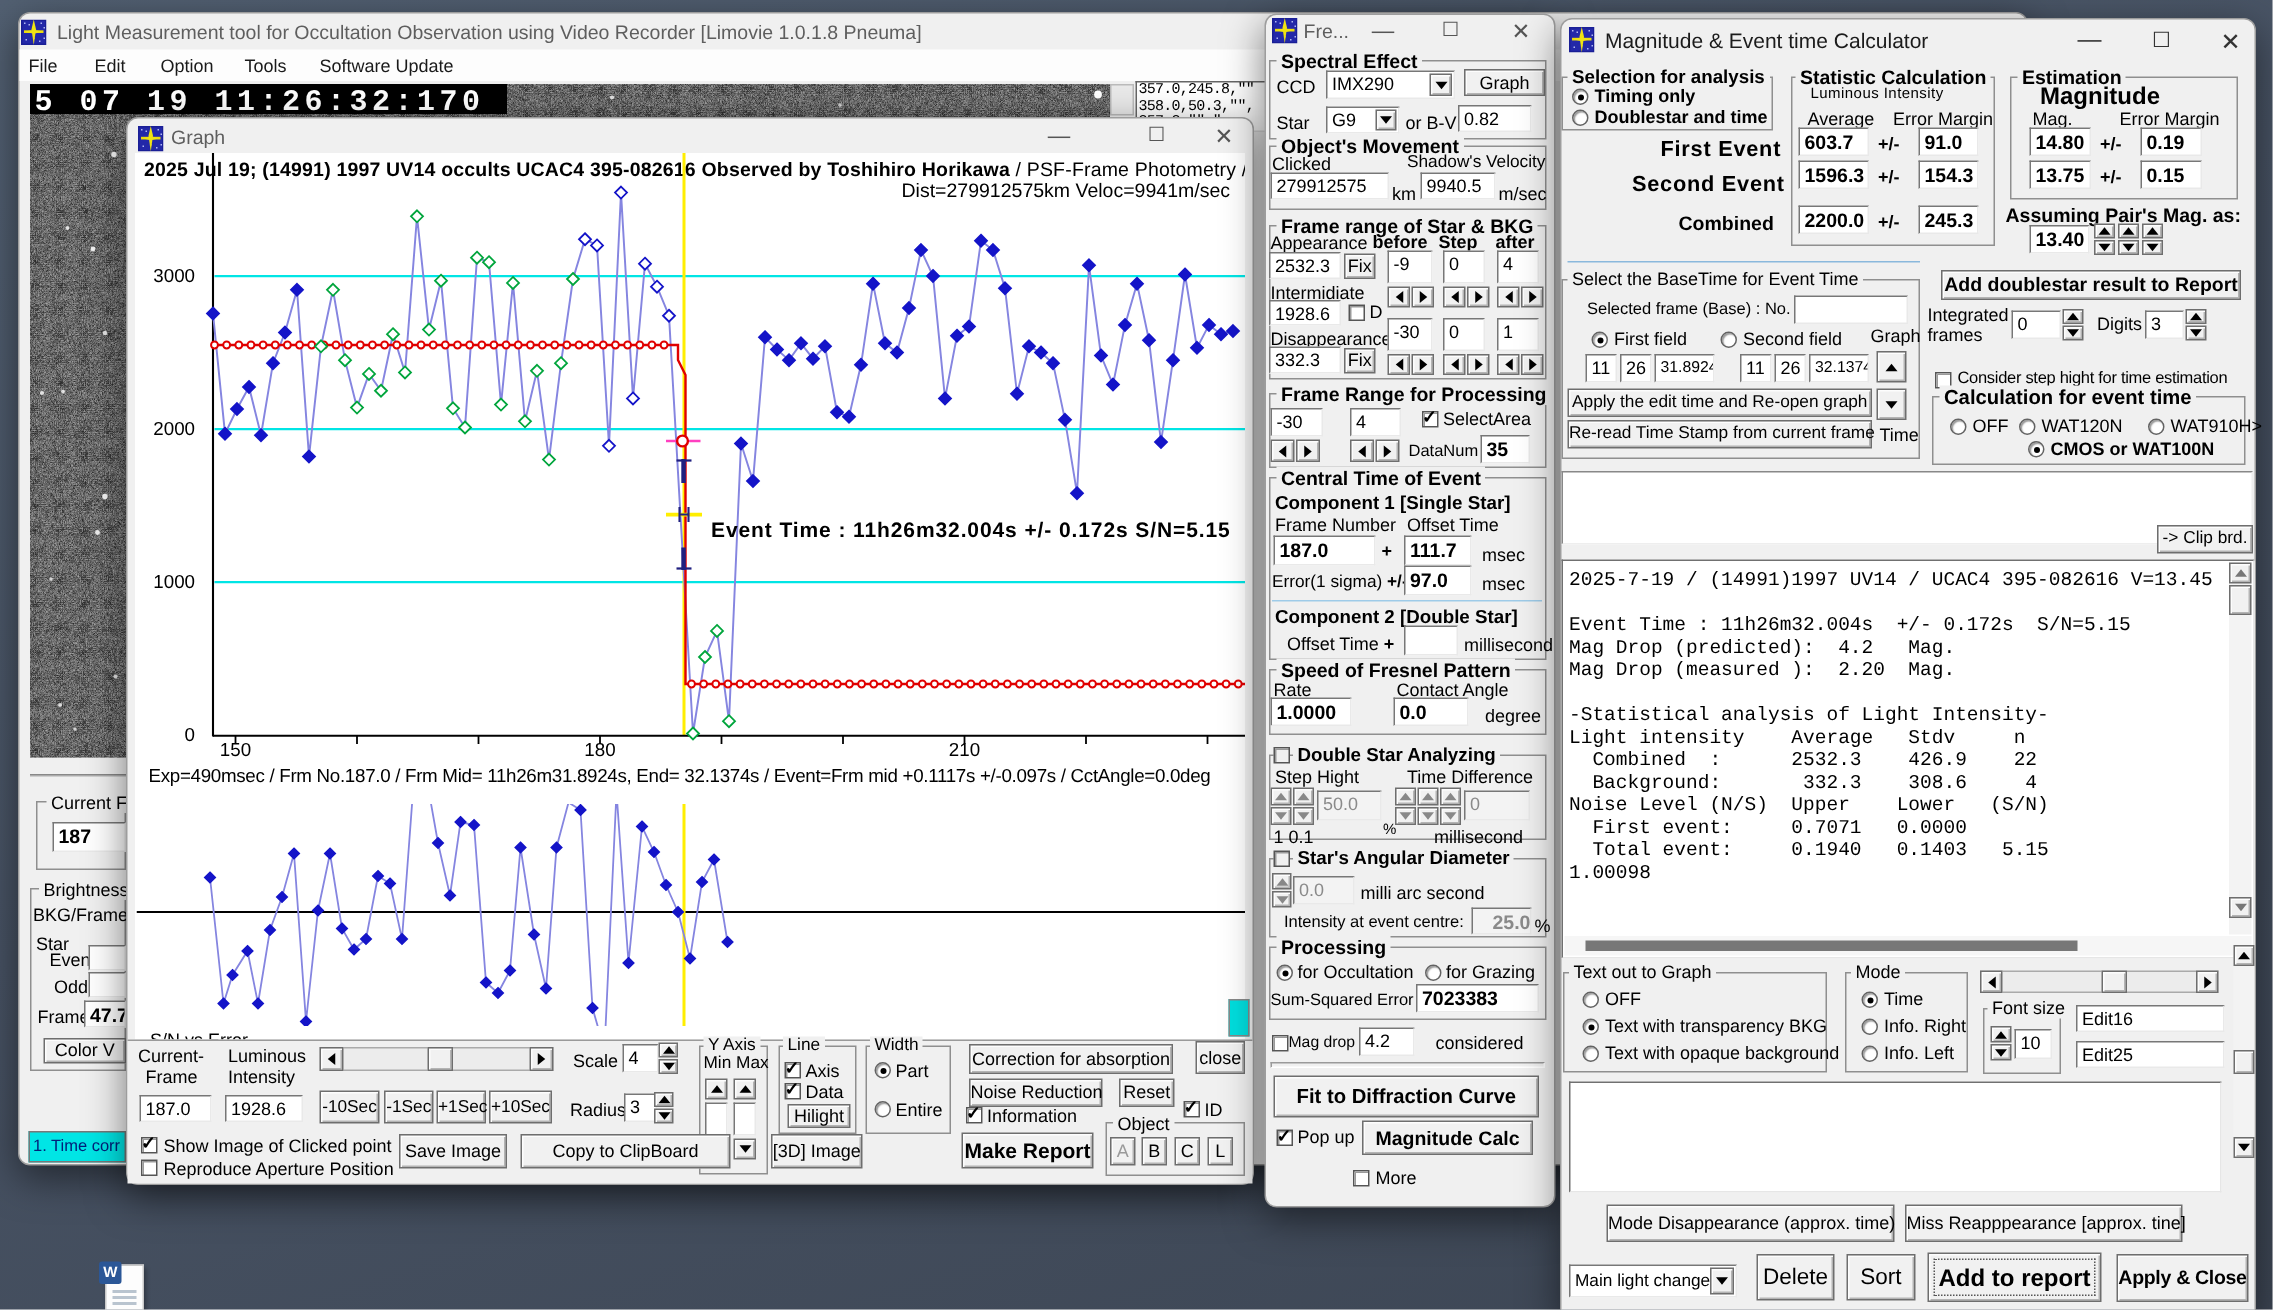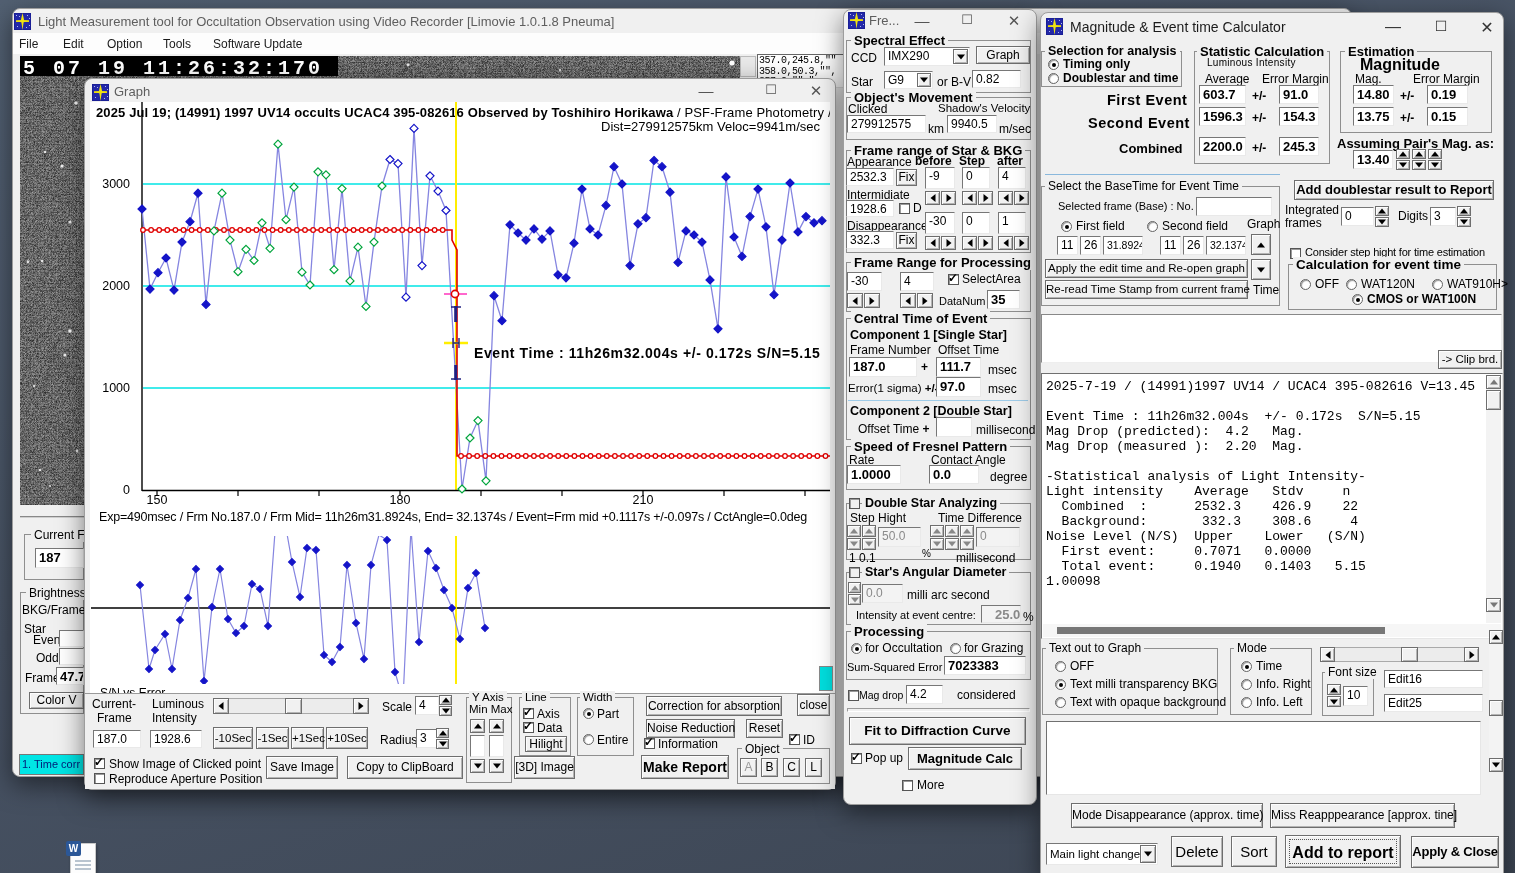--- a/index.html
+++ b/index.html
@@ -499,21 +499,21 @@
  <div class="grp" style="left:737px;top:748px;width:93px;height:36px;"></div>
  <div class="lab glab" style="left:742px;top:742px;">Object</div>
  <div class="btn" style="left:740px;top:758px;width:17px;height:19px;line-height:17px;color:#9a9a9a;">A</div>
  <div class="btn" style="left:761px;top:758px;width:17px;height:19px;line-height:17px;">B</div>
  <div class="btn" style="left:783px;top:758px;width:17px;height:19px;line-height:17px;">C</div>
  <div class="btn" style="left:805px;top:758px;width:17px;height:19px;line-height:17px;">L</div>
  <div class="btn b" style="left:641px;top:755px;width:88px;height:24px;line-height:22px;font-size:14px;">Make Report</div>
  <div class="cb c" style="left:94px;top:758px;"></div>
     <div class="lab" style="left:109px;top:757px;">Show Image of Clicked point</div>
  <div class="btn" style="left:266px;top:756px;width:72px;height:23px;line-height:21px;">Save Image</div>
- <div class="btn" style="left:347px;top:756px;width:116px;height:23px;line-height:21px;">Copy to ClipBoard</div>
+ <div class="btn" style="left:347px;top:756px;width:140px;height:23px;line-height:21px;">Copy to ClipBoard</div>
  <div class="btn" style="left:514px;top:756px;width:61px;height:23px;line-height:21px;">[3D] Image</div>
  <div class="cb" style="left:94px;top:773px;"></div>
     <div class="lab" style="left:109px;top:772px;">Reproduce Aperture Position</div>
  <div class="ab" style="left:819px;top:666px;width:14px;height:25px;background:#00dede;border:1px solid #888;"></div>
 </div>
 
 <div class="layer" style="z-index:3;" id="Lfre">
  <div class="win" style="left:843px;top:9px;width:194px;height:796px;"></div>
  <svg class="ab" style="left:848px;top:12px;" width="17" height="17" viewBox="0 0 17 17">
       <rect width="17" height="17" fill="#1a1f96"></rect>
@@ -912,21 +912,21 @@
     </div>
  <div class="sp" style="left:1486px;top:390px;width:15px;height:20px;"></div>
  <div class="ab" style="left:1043px;top:624px;width:458px;height:13px;background:#f6f6f6;"></div>
  <div class="ab" style="left:1057px;top:627px;width:328px;height:7px;background:#777;"></div>
 
  <div class="grp" style="left:1042px;top:648px;width:176px;height:67px;"></div>
  <div class="lab glab" style="left:1046px;top:641px;">Text out to Graph</div>
  <div class="rad" style="left:1055px;top:661px;"></div>
     <div class="lab" style="left:1070px;top:659px;">OFF</div>
  <div class="rad c" style="left:1055px;top:679px;"></div>
-    <div class="lab" style="left:1070px;top:677px;">Text milli transparency BKG</div>
+    <div class="lab" style="left:1070px;top:677px;">Text with transparency BKG</div>
  <div class="rad" style="left:1055px;top:697px;"></div>
     <div class="lab" style="left:1070px;top:695px;">Text with opaque background</div>
 
  <div class="grp" style="left:1230px;top:648px;width:82px;height:67px;"></div>
  <div class="lab glab" style="left:1234px;top:641px;">Mode</div>
  <div class="rad c" style="left:1241px;top:661px;"></div>
     <div class="lab" style="left:1256px;top:659px;">Time</div>
  <div class="rad" style="left:1241px;top:679px;"></div>
     <div class="lab" style="left:1256px;top:677px;">Info. Right</div>
  <div class="rad" style="left:1241px;top:697px;"></div>

